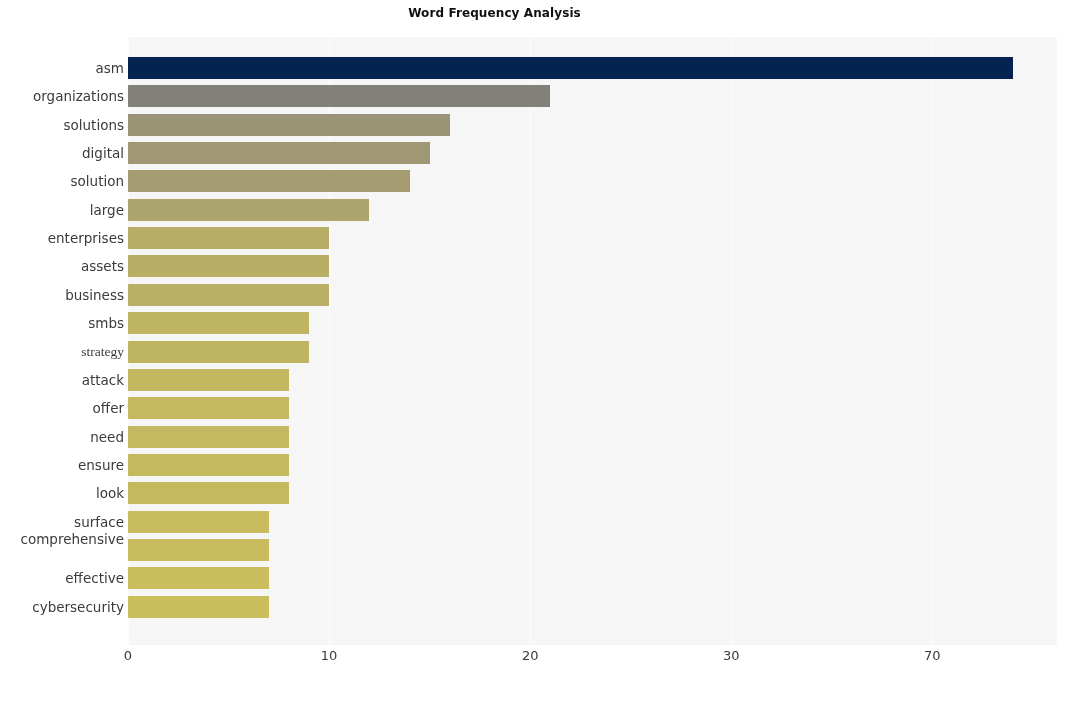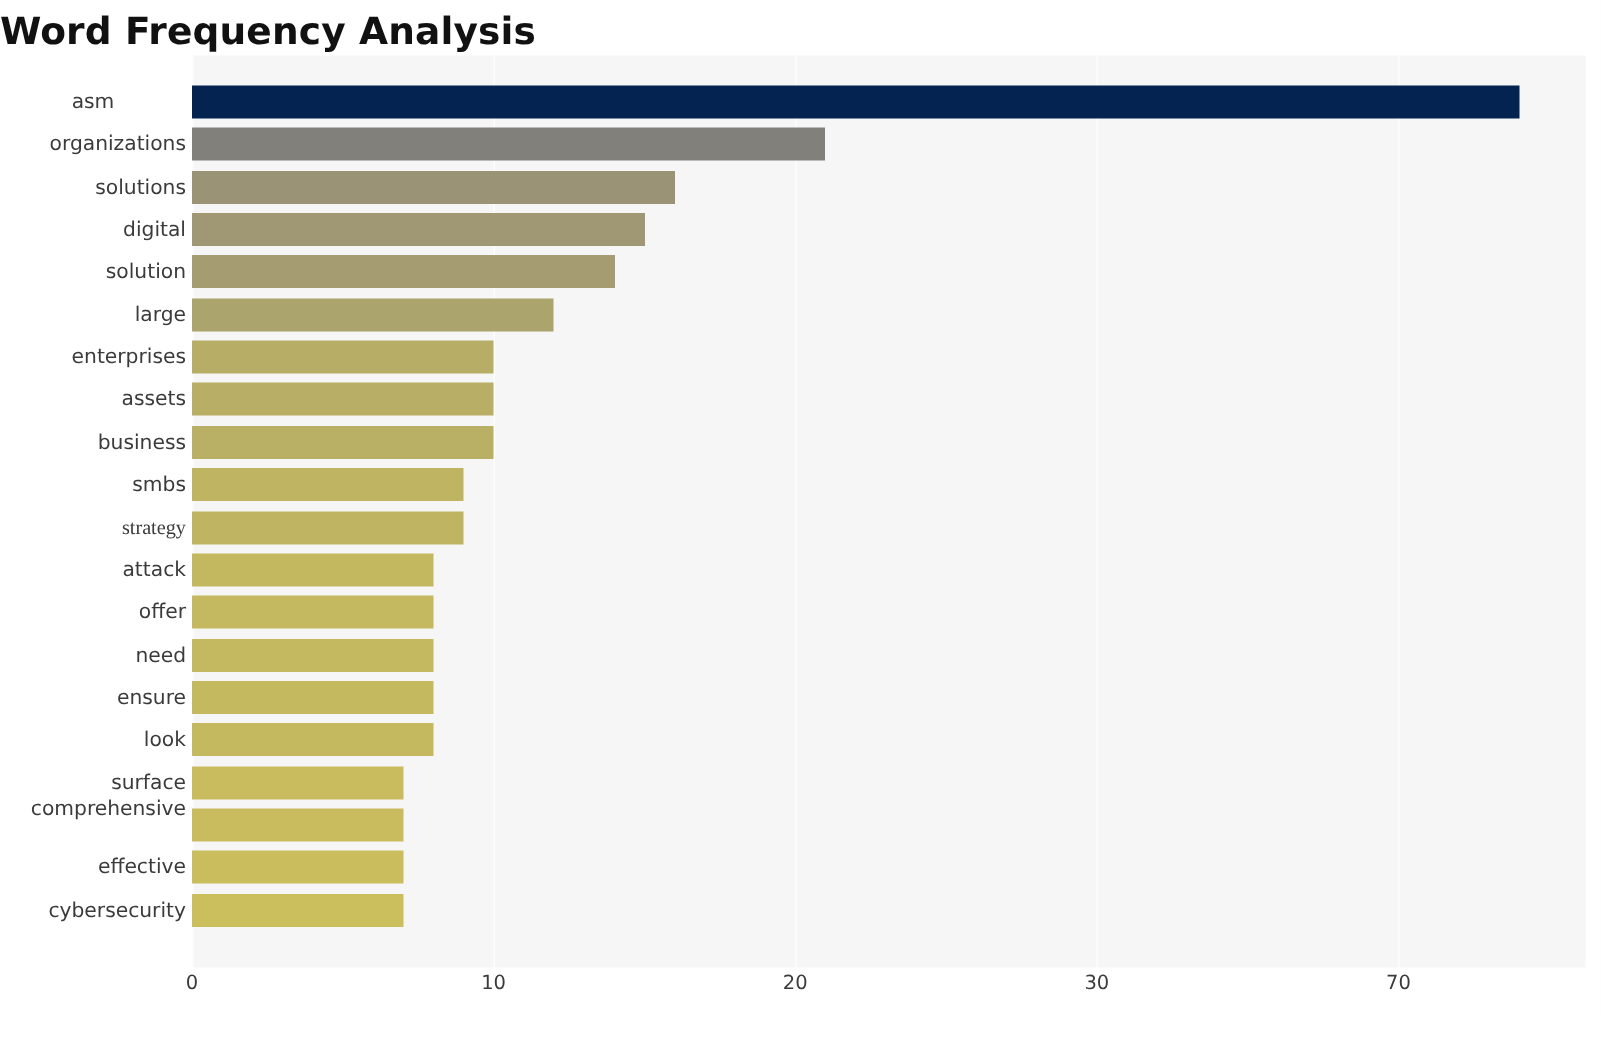--- a/index.html
+++ b/index.html
@@ -17,21 +17,22 @@
     position: relative;
     width: 1067px;
     height: 701px;
     background: #ffffff;
   }
   #chart-title {
     position: absolute;
     left: 0;
     top: 6px;
     width: 989px;
-    font-size: 25px;
+    text-align: center;
+    font-size: 12px;
     font-weight: bold;
     color: #111111;
     letter-spacing: 0.1px;
   }
   #plot-area {
     position: absolute;
     left: 128px;
     top: 37px;
     width: 929px;
     height: 608px;
@@ -132,21 +133,21 @@
         <div class="bar" title="ensure: 8" style="top: 416.9px; width: 160.866px; height: 22px; background: rgb(197, 185, 95);"></div>
         <div class="bar" title="look: 8" style="top: 445.25px; width: 160.866px; height: 22px; background: rgb(197, 185, 95);"></div>
         <div class="bar" title="surface: 7" style="top: 473.6px; width: 140.758px; height: 22px; background: rgb(201, 188, 94);"></div>
         <div class="bar" title="comprehensive: 7" style="top: 501.95px; width: 140.758px; height: 22px; background: rgb(201, 188, 94);"></div>
         <div class="bar" title="effective: 7" style="top: 530.3px; width: 140.758px; height: 22px; background: rgb(202, 189, 94);"></div>
         <div class="bar" title="cybersecurity: 7" style="top: 558.65px; width: 140.758px; height: 22px; background: rgb(203, 190, 93);"></div>
       </div>
   </div>
 
   <div id="ylabels-layer">
-      <div class="ylabel" style="top: 20px; text-align: center;">asm</div>
+      <div class="ylabel" style="top: 20px;">asm</div>
       <div class="ylabel" style="top: 48.35px;">organizations</div>
       <div class="ylabel" style="top: 76.7px;">solutions</div>
       <div class="ylabel" style="top: 105.05px;">digital</div>
       <div class="ylabel" style="top: 133.4px;">solution</div>
       <div class="ylabel" style="top: 161.75px;">large</div>
       <div class="ylabel" style="top: 190.1px; padding-left: 20px;">enterprises</div>
       <div class="ylabel" style="top: 218.45px;">assets</div>
       <div class="ylabel" style="top: 246.8px;">business</div>
       <div class="ylabel" style="top: 275.15px;">smbs</div>
       <div class="ylabel" style="top: 303.5px; font-family: Liberation Serif, serif;">strategy</div>

